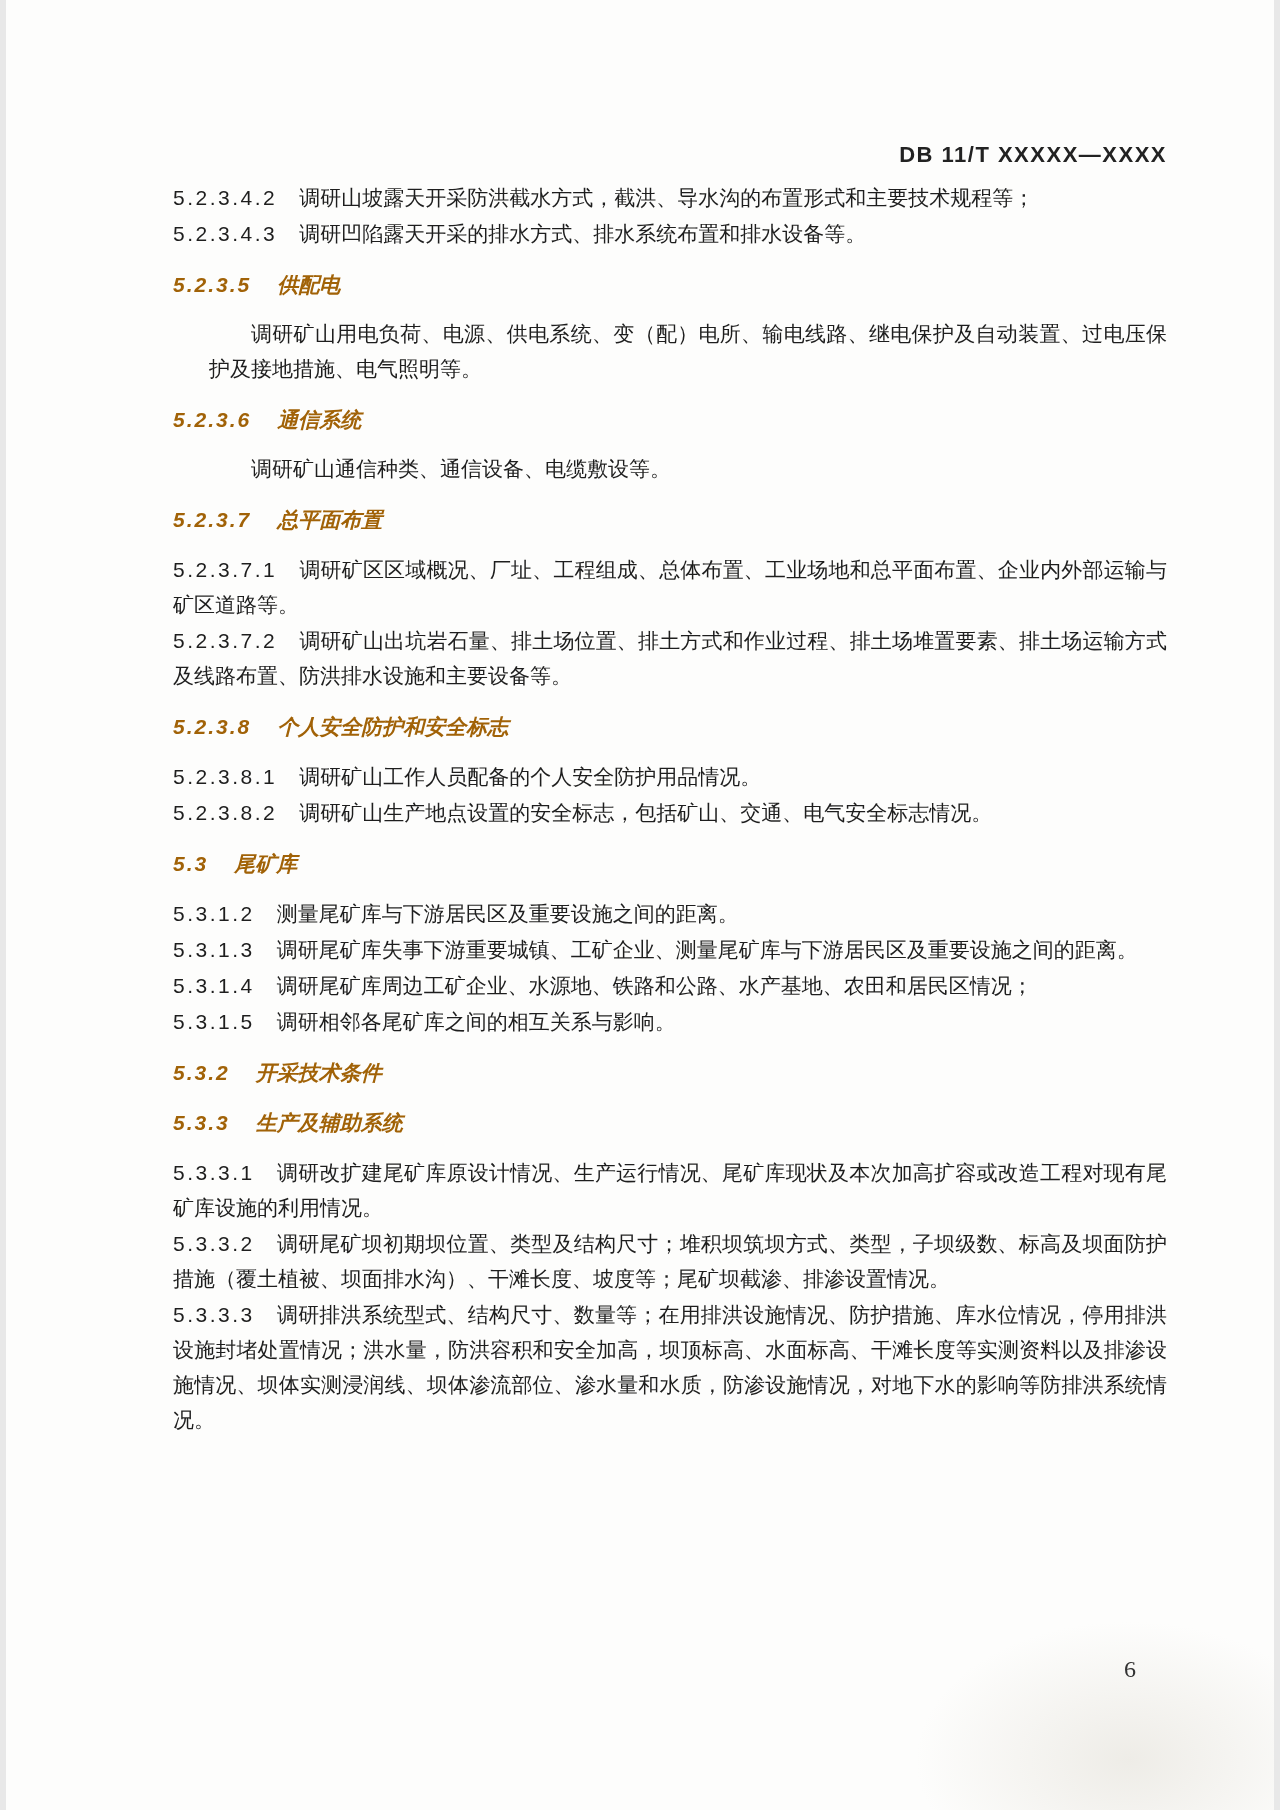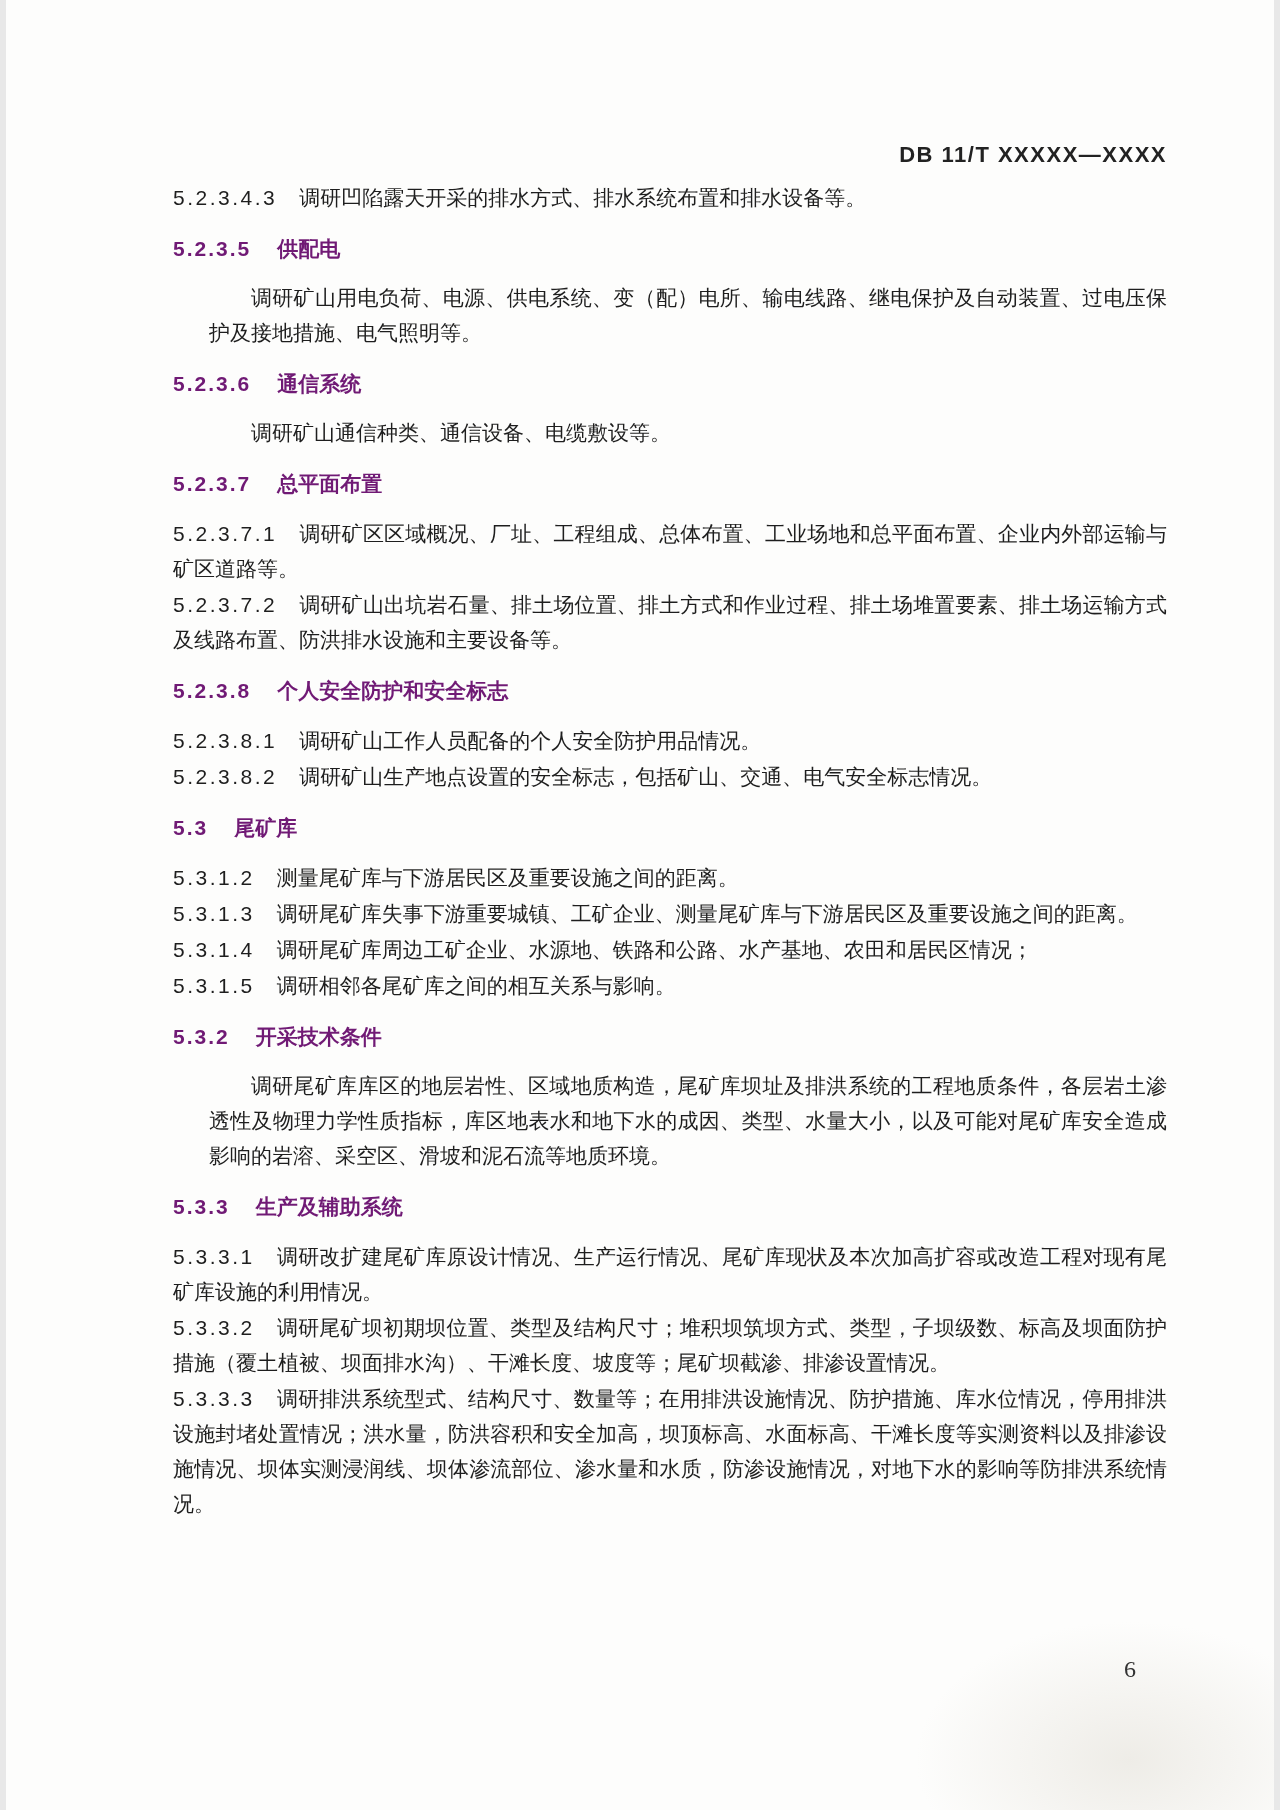--- a/index.html
+++ b/index.html
@@ -64,21 +64,22 @@
     margin-right: 22px;
     white-space: nowrap;
   }
   .heading {
     font-family: "Liberation Sans", "DejaVu Sans", sans-serif;
     font-weight: 700;
     font-size: 21px;
     line-height: 35px;
     margin-top: 15px;
     margin-bottom: 15px;
-    color: #701a75;
+    color: #a16207;
+    font-style: italic;
   }
   .heading .num {
     font-weight: 700;
     margin-right: 26px;
     letter-spacing: 2px;
   }
   .page-number {
     position: absolute;
     top: 1656px;
     left: 1118px;
@@ -89,20 +90,21 @@
 </style>
 </head>
 <body>
 
 <div class="page">
   <div class="artifact"></div>
 
   <div class="content">
     <div class="doc-header">DB 11/T XXXXX—XXXX</div>
 
+    <p class="clause"><span class="num">5.2.3.4.2</span><span>调研山坡露天开采防洪截水方式，截洪、导水沟的布置形式和主要技术规程等；</span></p>
     <p class="clause"><span class="num">5.2.3.4.3</span><span>调研凹陷露天开采的排水方式、排水系统布置和排水设备等。</span></p>
 
     <h3 class="heading"><span class="num">5.2.3.5</span><span>供配电</span></h3>
     <p class="para">调研矿山用电负荷、电源、供电系统、变（配）电所、输电线路、继电保护及自动装置、过电压保护及接地措施、电气照明等。</p>
 
     <h3 class="heading"><span class="num">5.2.3.6</span><span>通信系统</span></h3>
     <p class="para">调研矿山通信种类、通信设备、电缆敷设等。</p>
 
     <h3 class="heading"><span class="num">5.2.3.7</span><span>总平面布置</span></h3>
     <p class="clause"><span class="num">5.2.3.7.1</span><span>调研矿区区域概况、厂址、工程组成、总体布置、工业场地和总平面布置、企业内外部运输与矿区道路等。</span></p>
@@ -112,21 +114,20 @@
     <p class="clause"><span class="num">5.2.3.8.1</span><span>调研矿山工作人员配备的个人安全防护用品情况。</span></p>
     <p class="clause"><span class="num">5.2.3.8.2</span><span>调研矿山生产地点设置的安全标志，包括矿山、交通、电气安全标志情况。</span></p>
 
     <h3 class="heading"><span class="num">5.3</span><span>尾矿库</span></h3>
     <p class="clause"><span class="num">5.3.1.2</span><span>测量尾矿库与下游居民区及重要设施之间的距离。</span></p>
     <p class="clause"><span class="num">5.3.1.3</span><span>调研尾矿库失事下游重要城镇、工矿企业、测量尾矿库与下游居民区及重要设施之间的距离。</span></p>
     <p class="clause"><span class="num">5.3.1.4</span><span>调研尾矿库周边工矿企业、水源地、铁路和公路、水产基地、农田和居民区情况；</span></p>
     <p class="clause"><span class="num">5.3.1.5</span><span>调研相邻各尾矿库之间的相互关系与影响。</span></p>
 
     <h3 class="heading"><span class="num">5.3.2</span><span>开采技术条件</span></h3>
-    <p class="para">调研尾矿库库区的地层岩性、区域地质构造，尾矿库坝址及排洪系统的工程地质条件，各层岩土渗透性及物理力学性质指标，库区地表水和地下水的成因、类型、水量大小，以及可能对尾矿库安全造成影响的岩溶、采空区、滑坡和泥石流等地质环境。</p>
 
     <h3 class="heading"><span class="num">5.3.3</span><span>生产及辅助系统</span></h3>
     <p class="clause"><span class="num">5.3.3.1</span><span>调研改扩建尾矿库原设计情况、生产运行情况、尾矿库现状及本次加高扩容或改造工程对现有尾矿库设施的利用情况。</span></p>
     <p class="clause"><span class="num">5.3.3.2</span><span>调研尾矿坝初期坝位置、类型及结构尺寸；堆积坝筑坝方式、类型，子坝级数、标高及坝面防护措施（覆土植被、坝面排水沟）、干滩长度、坡度等；尾矿坝截渗、排渗设置情况。</span></p>
     <p class="clause"><span class="num">5.3.3.3</span><span>调研排洪系统型式、结构尺寸、数量等；在用排洪设施情况、防护措施、库水位情况，停用排洪设施封堵处置情况；洪水量，防洪容积和安全加高，坝顶标高、水面标高、干滩长度等实测资料以及排渗设施情况、坝体实测浸润线、坝体渗流部位、渗水量和水质，防渗设施情况，对地下水的影响等防排洪系统情况。</span></p>
   </div>
 
   <div class="page-number">6</div>
 </div>
 

